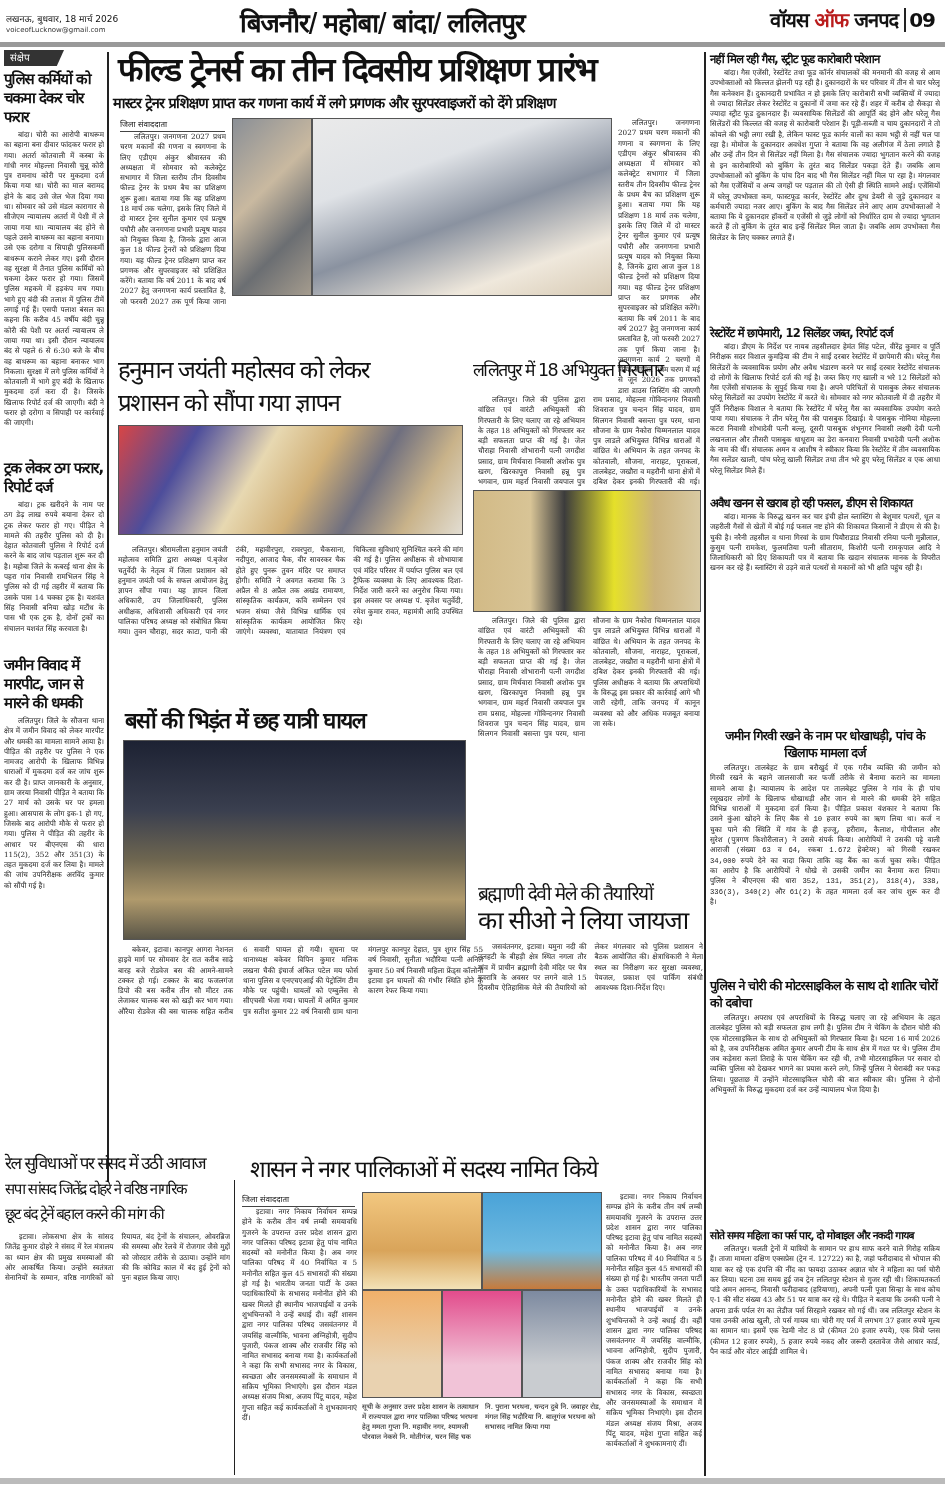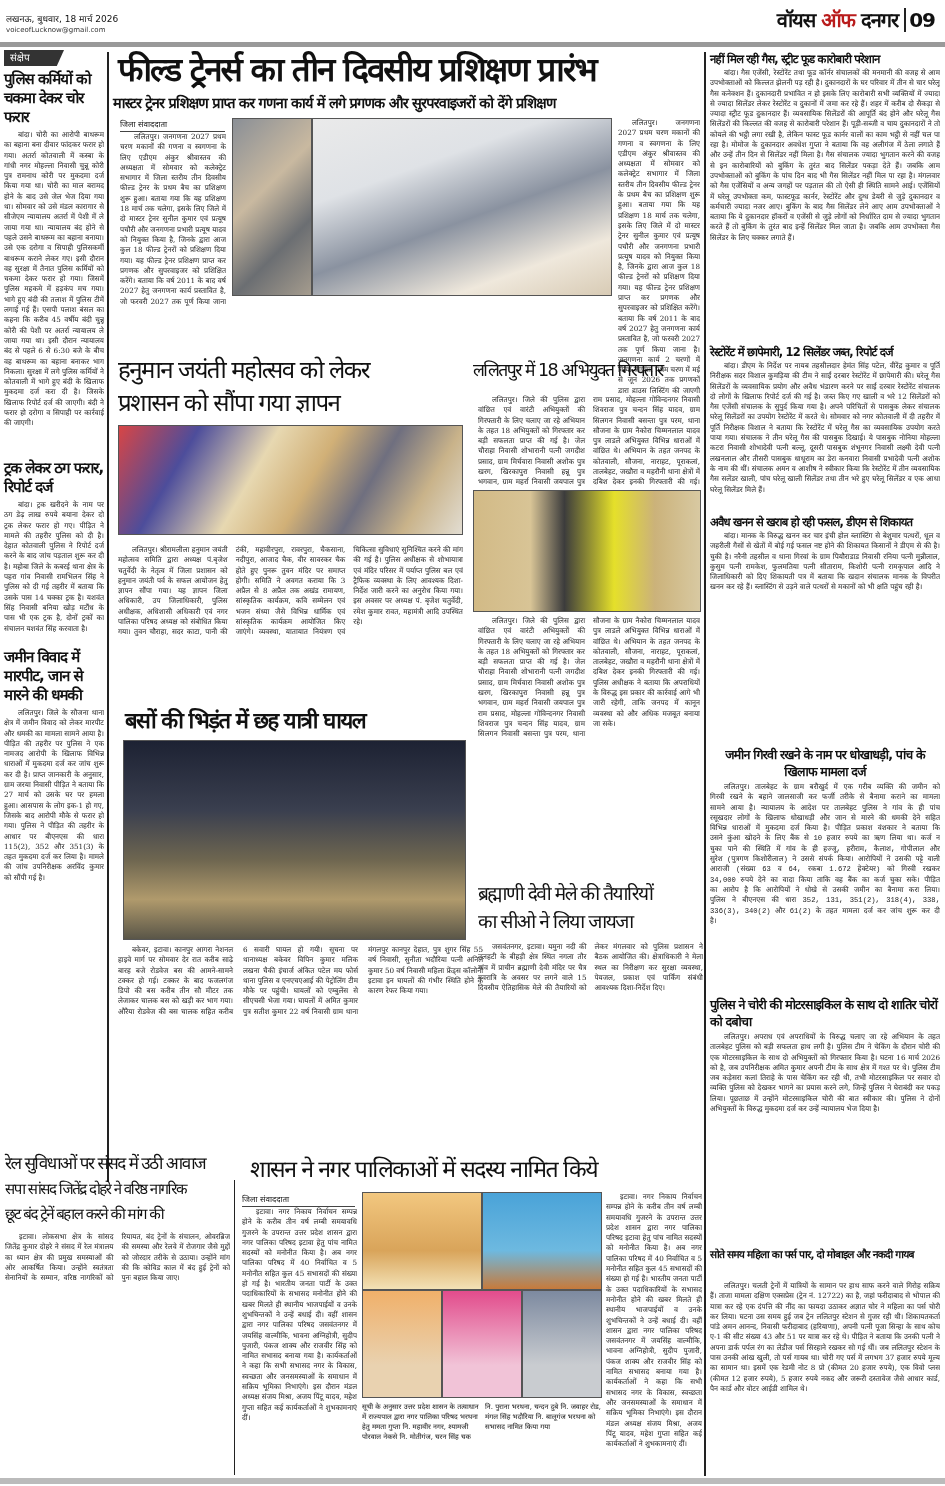--- a/index.html
+++ b/index.html
@@ -30,43 +30,44 @@
   .right-head { font-family: "DejaVu Sans", sans-serif; font-weight: bold; font-size: 11.5px; letter-spacing: -0.8px; line-height: 14px; }
   .bottombar { left: 0; top: 1478px; width: 945px; height: 6px; background: #bbb; }
   .ph-caption { font-size: 7px; line-height: 10px; }
 </style>
 </head>
 <body>
 
 <div class="abs masthead">
   <div class="abs date">लखनऊ, बुधवार, 18 मार्च 2026</div>
   <div class="abs email">voiceofLucknow@gmail.com</div>
+  <div class="abs section-title">बिजनौर/ महोबा/ बांदा/ ललितपुर</div>
   <div class="abs brand">
     <span>वॉयस</span>
     <span class="mid">ऑफ</span>
-    <span>दनगर</span>
+    <span>जनपद</span>
     <span style="border-left:2px solid #222; padding-left:3px;">09</span>
   </div>
 </div>
 <div class="abs topbar"></div>
 
 <div class="abs vline" style="left:107px; top:52px; height:1130px;"></div>
 <div class="abs vline" style="left:704px; top:52px; height:1424px;"></div>
 
 <div class="abs sankshep">संक्षेप</div>
 <div class="abs" style="left:4px; top:70px; width:100px;">
   <div class="h-left">पुलिस कर्मियों को चकमा देकर चोर फरार</div>
   <div class="body-text" style="margin-top:3px; height:325px; overflow:hidden;">
       <p>बांदा। चोरी का आरोपी बाथरूम का बहाना बना दीवार फांदकर फरार हो गया। अतर्रा कोतवाली में कस्बा के गांधी नगर मोहल्ला निवासी चुन्नू कोरी पुत्र रामनाथ कोरी पर मुकदमा दर्ज किया गया था। चोरी का माल बरामद होने के बाद उसे जेल भेज दिया गया था। सोमवार को उसे मंडल कारागार से सीजेएम न्यायालय अतर्रा में पेशी में ले जाया गया था। न्यायालय बंद होने से पहले उसने बाथरूम का बहाना बनाया। उसे एक दरोगा व सिपाही पुलिसकर्मी बाथरूम कराने लेकर गए। इसी दौरान वह सुरक्षा में तैनात पुलिस कर्मियों को चकमा देकर फरार हो गया। जिसमें पुलिस महकमे में हड़कंप मच गया। भागे हुए बंदी की तलाश में पुलिस टीमें लगाई गई हैं। एसपी पलाश बंसल का कहना कि करीब 45 वर्षीय बंदी चुन्नू कोरी की पेशी पर अतर्रा न्यायालय ले जाया गया था। इसी दौरान न्यायालय बंद से पहले 6 से 6:30 बजे के बीच वह बाथरूम का बहाना बनाकर भाग निकला। सुरक्षा में लगे पुलिस कर्मियों ने कोतवाली में भागे हुए बंदी के खिलाफ मुकदमा दर्ज करा दी है। जिसके खिलाफ रिपोर्ट दर्ज की जाएगी। बंदी ने फरार हो दरोगा व सिपाही पर कार्रवाई की जाएगी।</p>
     </div>
   <div class="h-left" style="margin-top:4px;">ट्रक लेकर ठग फरार, रिपोर्ट दर्ज</div>
   <div class="body-text" style="margin-top:3px; height:140px; overflow:hidden;">
       <p>बांदा। ट्रक खरीदने के नाम पर ठग डेढ़ लाख रुपये बयाना देकर दो ट्रक लेकर फरार हो गए। पीड़ित ने मामले की तहरीर पुलिस को दी है। देहात कोतवाली पुलिस ने रिपोर्ट दर्ज करने के बाद जांच पड़ताल शुरू कर दी है। महोबा जिले के कबरई थाना क्षेत्र के पहरा गांव निवासी रामभिलन सिंह ने पुलिस को दी गई तहरीर में बताया कि उसके पास 14 चक्का ट्रक है। यशवंत सिंह निवासी बनिया खोड़ मटौंध के पास भी एक ट्रक है, दोनों ट्रकों का संचालन यशवंत सिंह करवाता है।</p>
     </div>
-  <div class="h-left" style="margin-top:8px;">जमीन विवाद में मारपीट, जान से मारने की धमकी</div>
+  <div class="h-left" style="margin-top:16px;">जमीन विवाद में मारपीट, जान से मारने की धमकी</div>
   <div class="body-text" style="margin-top:3px; height:420px; overflow:hidden;">
       <p>ललितपुर। जिले के सौजना थाना क्षेत्र में जमीन विवाद को लेकर मारपीट और धमकी का मामला सामने आया है। पीड़ित की तहरीर पर पुलिस ने एक नामजद आरोपी के खिलाफ विभिन्न धाराओं में मुकदमा दर्ज कर जांच शुरू कर दी है। प्राप्त जानकारी के अनुसार, ग्राम जरया निवासी पीड़ित ने बताया कि 27 मार्च को उसके घर पर हमला हुआ। आसपास के लोग इक-1 हो गए, जिसके बाद आरोपी मौके से फरार हो गया। पुलिस ने पीड़ित की तहरीर के आधार पर बीएनएस की धारा 115(2), 352 और 351(3) के तहत मुकदमा दर्ज कर लिया है। मामले की जांच उपनिरीक्षक अरविंद कुमार को सौंपी गई है।</p>
     </div>
 </div>
 
 <div class="abs big-head" style="left:118px; top:50px; width:580px; font-size:33px; line-height:40px;">फील्ड ट्रेनर्स का तीन दिवसीय प्रशिक्षण प्रारंभ</div>
 <div class="abs big-head" style="left:113px; top:92px; width:590px; font-size:14.5px; letter-spacing:-0.8px;">मास्टर ट्रेनर प्रशिक्षण प्राप्त कर गणना कार्य में लगे प्रगणक और सुरपरवाइजरों को देंगे प्रशिक्षण</div>
 <div class="abs byline" style="left:120px; top:118px; width:105px;">जिला संवाददाता</div>
 <div class="abs body-text" style="left:120px; top:132px; width:106px; height:175px; overflow:hidden;">
     <p>ललितपुर। जनगणना 2027 प्रथम चरण मकानों की गणना व स्वगणना के लिए एडीएम अंकुर श्रीवास्तव की अध्यक्षता में सोमवार को कलेक्ट्रेट सभागार में जिला स्तरीय तीन दिवसीय फील्ड ट्रेनर के प्रथम बैच का प्रशिक्षण शुरू हुआ। बताया गया कि यह प्रशिक्षण 18 मार्च तक चलेगा, इसके लिए जिले में दो मास्टर ट्रेनर सुनील कुमार एवं प्रत्यूष पचौरी और जनगणना प्रभारी प्रत्यूष यादव को नियुक्त किया है, जिनके द्वारा आज कुल 18 फील्ड ट्रेनरों को प्रशिक्षण दिया गया। यह फील्ड ट्रेनर प्रशिक्षण प्राप्त कर प्रगणक और सुपरवाइजर को प्रशिक्षित करेंगे। बताया कि वर्ष 2011 के बाद वर्ष 2027 हेतु जनगणना कार्य प्रस्तावित है, जो फरवरी 2027 तक पूर्ण किया जाना है। जनगणना कार्य 2 चरणों में किया जाएगा, प्रथम चरण में मई से जून 2026 तक प्रगणकों द्वारा हाउस लिस्टिंग की जाएगी और दूसरे चरण में फरवरी 2027 तक लिस्टेड हाउसेस की जनगणना की जाएगी। जिसमें 34 बिंदुओं पर सूचनाएं भरी जानी हैं। इसके लिए 2878 प्रगणक, 488 सुपरवाइजर, 42 फील्ड ट्रेनर व 2 मास्टर ट्रेनर नियुक्त किये जायेंगे। मास्टर ट्रेनरों को लखनऊ में प्रशिक्षण दिया जाएगा, ये मास्टर ट्रेनर जनपद स्तर पर फील्ड ट्रेनर्स को प्रशिक्षित करेंगे और फील्ड ट्रेनर्स सुपरवाईजर व प्रगणकों को प्रशिक्षण देंगे। जनगणना के संचालन के लिए जनपद में ग्राम रजिस्टर व नगर रजिस्टर एवं मलिन बस्तियों का डाटा तैयार कर लिया गया है और पाली व मड़ावरा तहसील के सम्भाजन ग्रामों को भी अद्यतन कर लिया गया है। इसके आधार पर जनगणना हेतु जनपद का मैप भी तैयार हो गया है। डाटा के अनुसार तहसील सदर में 198 ग्राम, महरौनी में 145 ग्राम, तालबेहट में 168 ग्राम, पाली में 106 तथा मड़ावरा में 133 ग्राम शामिल हैं। इस अवसर पर जनगणना प्रभारी, मास्टर ट्रेनर्स, प्रगणक, सुरपरवाईजर व अन्य सम्बंधित कार्मिक उपस्थित रहे।</p>
@@ -93,21 +94,21 @@
     <p>ललितपुर। जिले की पुलिस द्वारा वांछित एवं वारंटी अभियुक्तों की गिरफ्तारी के लिए चलाए जा रहे अभियान के तहत 18 अभियुक्तों को गिरफ्तार कर बड़ी सफलता प्राप्त की गई है। जेल चौराहा निवासी शोभारानी पत्नी जगदीश प्रसाद, ग्राम मिर्चवारा निवासी अशोक पुत्र खरग, खिरकापुरा निवासी हन्नू पुत्र भगवान, ग्राम महर्रा निवासी जयपाल पुत्र राम प्रसाद, मोहल्ला गोविन्दनगर निवासी शिवराज पुत्र चन्दन सिंह यादव, ग्राम सिलगन निवासी बसन्ता पुत्र परम, थाना सौजना के ग्राम नैकोरा चिम्मनलाल यादव पुत्र लाडले अभियुक्त विभिन्न धाराओं में वांछित थे। अभियान के तहत जनपद के कोतवाली, सौजना, नाराहट, पूराकलां, तालबेहट, जखौरा व महरौनी थाना क्षेत्रों में दबिश देकर इनकी गिरफ्तारी की गई। पुलिस अधीक्षक ने बताया कि अपराधियों के विरुद्ध इस प्रकार की कार्रवाई आगे भी जारी रहेगी, ताकि जनपद में कानून व्यवस्था को और अधिक मजबूत बनाया जा सके।</p>
   </div>
 
 <div class="abs med-head" style="left:125px; top:708px; width:340px; font-size:22px; line-height:26px; font-weight:bold; letter-spacing:-1.5px;">बसों की भिड़ंत में छह यात्री घायल</div>
 <div class="abs photo night" style="left:123px; top:740px; width:343px; height:200px;"></div>
 <div class="abs body-text" style="left:118px; top:945px; width:365px; height:215px; overflow:hidden; column-count:3; column-gap:10px;">
     <p>बकेवर, इटावा। कानपुर आगरा नेशनल हाइवे मार्ग पर सोमवार देर रात करीब साढ़े बारह बजे रोडवेज बस की आमने-सामने टक्कर हो गई। टक्कर के बाद फजलगंज डिपो की बस करीब तीन सौ मीटर तक लेजाकर चालक बस को खड़ी कर भाग गया। औरैया रोडवेज की बस चालक सहित करीब 6 सवारी घायल हो गयी। सूचना पर थानाध्यक्ष बकेवर विपिन कुमार मलिक लखना चैकी इंचार्ज अंकित पटेल मय फोर्स थाना पुलिस व एनएचएआई की पेट्रोलिंग टीम मौके पर पहुंची। घायलों को एम्बुलेंस से सीएचसी भेजा गया। घायलों में अमित कुमार पुत्र सतीश कुमार 22 वर्ष निवासी ग्राम थाना मंगलपुर कानपुर देहात, पुत्र शुगर सिंह 55 वर्ष निवासी, सुनीता भदौरिया पत्नी अनिल कुमार 50 वर्ष निवासी महिला फ्रेंड्स कॉलोनी इटावा इन घायलों की गंभीर स्थिति होने के कारण रेफर किया गया।</p>
   </div>
 
 <div class="abs med-head" style="left:478px; top:880px; width:225px; font-size:19px; line-height:26px;">ब्रह्माणी देवी मेले की तैयारियों</div>
-<div class="abs med-head" style="left:478px; top:908px; width:225px; font-size:19px; line-height:26px;">का सीओ ने लिया जायजा</div>
+<div class="abs med-head" style="left:478px; top:908px; width:225px; font-size:25px; line-height:26px;">का सीओ ने लिया जायजा</div>
 <div class="abs body-text" style="left:478px; top:942px; width:225px; height:225px; overflow:hidden; column-count:2; column-gap:8px;">
     <p>जसवंतनगर, इटावा। यमुना नदी की तलहटी के बीहड़ी क्षेत्र स्थित नगला तौर गांव में प्राचीन ब्रह्माणी देवी मंदिर पर चैत्र नवरात्रि के अवसर पर लगने वाले 15 दिवसीय ऐतिहासिक मेले की तैयारियों को लेकर मंगलवार को पुलिस प्रशासन ने बैठक आयोजित की। क्षेत्राधिकारी ने मेला स्थल का निरीक्षण कर सुरक्षा व्यवस्था, पेयजल, प्रकाश एवं पार्किंग संबंधी आवश्यक दिशा-निर्देश दिए।</p>
   </div>
 
 <div class="abs med-head" style="left:5px; top:1152px; width:230px; font-size:17px; line-height:22px;">रेल सुविधाओं पर संसद में उठी आवाज</div>
 <div class="abs med-head" style="left:5px; top:1178px; width:230px; font-size:15px; line-height:22px;">सपा सांसद जितेंद्र दोहरे ने वरिष्ठ नागरिक</div>
 <div class="abs med-head" style="left:5px; top:1203px; width:230px; font-size:15px; line-height:22px;">छूट बंद ट्रेनें बहाल करने की मांग की</div>
 <div class="abs body-text" style="left:5px; top:1232px; width:225px; height:240px; overflow:hidden; column-count:2; column-gap:8px;">
     <p>इटावा। लोकसभा क्षेत्र के सांसद जितेंद्र कुमार दोहरे ने संसद में रेल मंत्रालय का ध्यान क्षेत्र की प्रमुख समस्याओं की ओर आकर्षित किया। उन्होंने स्वतंत्रता सेनानियों के सम्मान, वरिष्ठ नागरिकों को रियायत, बंद ट्रेनों के संचालन, ओवरब्रिज की समस्या और रेलवे में रोजगार जैसे मुद्दों को जोरदार तरीके से उठाया। उन्होंने मांग की कि कोविड काल में बंद हुई ट्रेनों को पुनः बहाल किया जाए।</p>
   </div>
@@ -126,35 +127,35 @@
 <div class="abs ph-caption" style="left:362px; top:1402px; width:240px; height:72px; overflow:hidden; column-count:2; column-gap:6px;"><span>सूची के अनुसार उत्तर प्रदेश शासन के तत्वाधान में राज्यपाल द्वारा नगर पालिका परिषद भरथना हेतु ममता गुप्ता नि. महावीर नगर, श्यामजी पोरवाल नेकसे नि. मोतीगंज, चरन सिंह चक नि. पुराना भरथना, चन्दन दुबे नि. जवाहर रोड, मंगल सिंह भदौरिया नि. बालूगंज भरथना को सभासद नामित किया गया</span></div>
 <div class="abs body-text" style="left:606px; top:1192px; width:96px; height:280px; overflow:hidden;">
     <p>इटावा। नगर निकाय निर्वाचन सम्पन्न होने के करीब तीन वर्ष लम्बी समयावधि गुजरने के उपरान्त उत्तर प्रदेश शासन द्वारा नगर पालिका परिषद इटावा हेतु पांच नामित सदस्यों को मनोनीत किया है। अब नगर पालिका परिषद में 40 निर्वाचित व 5 मनोनीत सहित कुल 45 सभासदों की संख्या हो गई है। भारतीय जनता पार्टी के उक्त पदाधिकारियों के सभासद मनोनीत होने की खबर मिलते ही स्थानीय भाजपाईयों व उनके शुभचिन्तकों ने उन्हें बधाई दी। वहीं शासन द्वारा नगर पालिका परिषद जसवंतनगर में जयसिंह वाल्मीकि, भावना अग्निहोत्री, सुदीप पुजारी, पंकज शाक्य और राजवीर सिंह को नामित सभासद बनाया गया है। कार्यकर्ताओं ने कहा कि सभी सभासद नगर के विकास, स्वच्छता और जनसमस्याओं के समाधान में सक्रिय भूमिका निभाएंगे। इस दौरान मंडल अध्यक्ष संजय मिश्रा, अजय पिंटू यादव, महेश गुप्ता सहित कई कार्यकर्ताओं ने शुभकामनाएं दीं।</p>
   </div>
 
 <div class="abs" style="left:710px; top:52px; width:230px;">
   <div class="right-head">नहीं मिल रही गैस, स्ट्रीट फूड कारोबारी परेशान</div>
   <div class="body-text" style="height:258px; overflow:hidden; margin-top:2px;">
       <p>बांदा। गैस एजेंसी, रेस्टोरेंट तथा फूड कॉर्नर संचालकों की मनमानी की वजह से आम उपभोक्ताओं को किल्लत झेलनी पड़ रही है। दुकानदारों के घर परिवार में तीन से चार घरेलू गैस कनेक्शन हैं। दुकानदारी प्रभावित न हो इसके लिए कारोबारी सभी व्यक्तियों में ज्यादा से ज्यादा सिलेंडर लेकर रेस्टोरेंट व दुकानों में जमा कर रहे हैं। शहर में करीब दो सैकड़ा से ज्यादा स्ट्रीट फूड दुकानदार हैं। व्यवसायिक सिलेंडरों की आपूर्ति बंद होने और घरेलू गैस सिलेंडरों की किल्लत की वजह से कारोबारी परेशान हैं। पूड़ी-सब्जी व चाय दुकानदारों ने तो कोयले की भट्ठी लगा रखी है, लेकिन फास्ट फूड कार्नर वालों का काम भट्ठी से नहीं चल पा रहा है। मोमोज के दुकानदार अवधेश गुप्ता ने बताया कि वह अलीगंज में ठेला लगाते हैं और उन्हें तीन दिन से सिलेंडर नहीं मिला है। गैस संचालक ज्यादा भुगतान करने की वजह से इन कारोबारियों को बुकिंग के तुरंत बाद सिलेंडर पकड़ा देते हैं। जबकि आम उपभोक्ताओं को बुकिंग के पांच दिन बाद भी गैस सिलेंडर नहीं मिल पा रहा है। मंगलवार को गैस एजेंसियों व अन्य जगहों पर पड़ताल की तो ऐसी ही स्थिति सामने आई। एजेंसियों में घरेलू उपभोक्ता कम, फास्टफूड कार्नर, रेस्टोरेंट और दुग्ध डेयरी से जुड़े दुकानदार व कर्मचारी ज्यादा नजर आए। बुकिंग के बाद गैस सिलेंडर लेने आए आम उपभोक्ताओं ने बताया कि ये दुकानदार हॉकरों व एजेंसी से जुड़े लोगों को निर्धारित दाम से ज्यादा भुगतान करते हैं तो बुकिंग के तुरंत बाद इन्हें सिलेंडर मिल जाता है। जबकि आम उपभोक्ता गैस सिलेंडर के लिए चक्कर लगाते हैं।</p>
     </div>
-  <div class="right-head" style="margin-top:19px;">रेस्टोरेंट में छापेमारी, 12 सिलेंडर जब्त, रिपोर्ट दर्ज</div>
+  <div class="right-head" style="margin-top:0;">रेस्टोरेंट में छापेमारी, 12 सिलेंडर जब्त, रिपोर्ट दर्ज</div>
   <div class="body-text" style="height:152px; overflow:hidden; margin-top:2px;">
       <p>बांदा। डीएम के निर्देश पर नायब तहसीलदार हेमंत सिंह पटेल, वीरेंद्र कुमार व पूर्ति निरीक्षक सदर विशाल कुमड़िया की टीम ने साईं दरबार रेस्टोरेंट में छापेमारी की। घरेलू गैस सिलेंडरों के व्यवसायिक प्रयोग और अवैध भंडारण करने पर साईं दरबार रेस्टोरेंट संचालक दो लोगों के खिलाफ रिपोर्ट दर्ज की गई है। जब्त किए गए खाली व भरे 12 सिलेंडरों को गैस एजेंसी संचालक के सुपुर्द किया गया है। अपने परिचितों से पासबुक लेकर संचालक घरेलू सिलेंडरों का उपयोग रेस्टोरेंट में करते थे। सोमवार को नगर कोतवाली में दी तहरीर में पूर्ति निरीक्षक विशाल ने बताया कि रेस्टोरेंट में घरेलू गैस का व्यवसायिक उपयोग करते पाया गया। संचालक ने तीन घरेलू गैस की पासबुक दिखाई। ये पासबुक नोनिया मोहल्ला कटरा निवासी शोभादेवी पत्नी बल्लू, दूसरी पासबुक शंभूनगर निवासी लक्ष्मी देवी पत्नी लखनलाल और तीसरी पासबुक धाधूराम का डेरा कनवारा निवासी प्रभादेवी पत्नी अशोक के नाम की थीं। संचालक अमन व आशीष ने स्वीकार किया कि रेस्टोरेंट में तीन व्यवसायिक गैस सलेंडर खाली, पांच घरेलू खाली सिलेंडर तथा तीन भरे हुए घरेलू सिलेंडर व एक आधा घरेलू सिलेंडर मिले हैं।</p>
     </div>
   <div class="right-head" style="margin-top:2px;">अवैध खनन से खराब हो रही फसल, डीएम से शिकायत</div>
   <div class="body-text" style="height:213px; overflow:hidden; margin-top:2px;">
       <p>बांदा। मानक के विरुद्ध खनन कर चार इंची होल ब्लास्टिंग से बेशुमार पत्थरों, धूल व जहरीली गैसों से खेतों में बोई गई फसल नष्ट होने की शिकायत किसानों ने डीएम से की है। चुकी है। नरैनी तहसील व थाना गिरवां के ग्राम पियौराडाड निवासी रनिया पत्नी मुन्नीलाल, कुसुम पत्नी रामकेश, फुलमतिया पत्नी सीताराम, किशोरी पत्नी रामकृपाल आदि ने जिलाधिकारी को दिए शिकायती पत्र में बताया कि खदान संचालक मानक के विपरीत खनन कर रहे हैं। ब्लास्टिंग से उड़ने वाले पत्थरों से मकानों को भी क्षति पहुंच रही है।</p>
     </div>
   <div class="right-head" style="margin-top:2px; font-size:12.5px; line-height:17px; text-align:center;">जमीन गिरवी रखने के नाम पर धोखाधड़ी, पांच के खिलाफ मामला दर्ज</div>
   <div class="body-text" style="height:212px; overflow:hidden; margin-top:2px;font-family:Liberation Mono, monospace;">
       <p>ललितपुर। तालबेहट के ग्राम बरौखुर्द में एक गरीब व्यक्ति की जमीन को गिरवी रखने के बहाने जालसाजी कर फर्जी तरीके से बैनामा कराने का मामला सामने आया है। न्यायालय के आदेश पर तालबेहट पुलिस ने गांव के ही पांच रसूखदार लोगों के खिलाफ धोखाधड़ी और जान से मारने की धमकी देने सहित विभिन्न धाराओं में मुकदमा दर्ज किया है। पीड़ित प्रकाश वंशकार ने बताया कि उसने कुंआ खोदने के लिए बैंक से 10 हजार रुपये का ऋण लिया था। कर्ज न चुका पाने की स्थिति में गांव के ही हज्जू, हरीराम, कैलाश, गोपीलाल और सुरेश (पुत्रगण किशोरीलाल) ने उससे संपर्क किया। आरोपियों ने उसकी पट्टे वाली आराजी (संख्या 63 व 64, रकबा 1.672 हेक्टेयर) को गिरवी रखकर 34,000 रुपये देने का वादा किया ताकि वह बैंक का कर्ज चुका सके। पीड़ित का आरोप है कि आरोपियों ने धोखे से उसकी जमीन का बैनामा करा लिया। पुलिस ने बीएनएस की धारा 352, 131, 351(2), 318(4), 338, 336(3), 340(2) और 61(2) के तहत मामला दर्ज कर जांच शुरू कर दी है।</p>
     </div>
   <div class="right-head" style="margin-top:2px; font-size:12.5px; line-height:17px;">पुलिस ने चोरी की मोटरसाइकिल के साथ दो शातिर चोरों को दबोचा</div>
   <div class="body-text" style="height:205px; overflow:hidden; margin-top:2px;">
       <p>ललितपुर। अपराध एवं अपराधियों के विरुद्ध चलाए जा रहे अभियान के तहत तालबेहट पुलिस को बड़ी सफलता हाथ लगी है। पुलिस टीम ने चेकिंग के दौरान चोरी की एक मोटरसाइकिल के साथ दो अभियुक्तों को गिरफ्तार किया है। घटना 16 मार्च 2026 को है, जब उपनिरीक्षक अमित कुमार अपनी टीम के साथ क्षेत्र में गश्त पर थे। पुलिस टीम जब कड़ेसरा कलां तिराहे के पास चेकिंग कर रही थी, तभी मोटरसाइकिल पर सवार दो व्यक्ति पुलिस को देखकर भागने का प्रयास करने लगे, जिन्हें पुलिस ने घेराबंदी कर पकड़ लिया। पूछताछ में उन्होंने मोटरसाइकिल चोरी की बात स्वीकार की। पुलिस ने दोनों अभियुक्तों के विरुद्ध मुकदमा दर्ज कर उन्हें न्यायालय भेज दिया है।</p>
     </div>
   <div class="right-head" style="margin-top:10px; font-size:10.5px;">सोते समय महिला का पर्स पार, दो मोबाइल और नकदी गायब</div>
-  <div class="body-text" style="height:160px; overflow:hidden; margin-top:20px;">
+  <div class="body-text" style="height:160px; overflow:hidden; margin-top:2px;">
       <p>ललितपुर। चलती ट्रेनों में यात्रियों के सामान पर हाथ साफ करने वाले गिरोह सक्रिय हैं। ताजा मामला दक्षिण एक्सप्रेस (ट्रेन नं. 12722) का है, जहां फरीदाबाद से भोपाल की यात्रा कर रहे एक दंपत्ति की नींद का फायदा उठाकर अज्ञात चोर ने महिला का पर्स चोरी कर लिया। घटना उस समय हुई जब ट्रेन ललितपुर स्टेशन से गुजर रही थी। शिकायतकर्ता पांडे अमन आनन्द, निवासी फरीदाबाद (हरियाणा), अपनी पत्नी पूजा सिन्हा के साथ कोच ए-1 की सीट संख्या 43 और 51 पर यात्रा कर रहे थे। पीड़ित ने बताया कि उनकी पत्नी ने अपना डार्क पर्पल रंग का लेडीज पर्स सिरहाने रखकर सो गई थीं। जब ललितपुर स्टेशन के पास उनकी आंख खुली, तो पर्स गायब था। चोरी गए पर्स में लगभग 37 हजार रुपये मूल्य का सामान था। इसमें एक रेडमी नोट 8 प्रो (कीमत 20 हजार रुपये), एक विवो प्लस (कीमत 12 हजार रुपये), 5 हजार रुपये नकद और जरूरी दस्तावेज जैसे आधार कार्ड, पैन कार्ड और वोटर आईडी शामिल थे।</p>
     </div>
 </div>
 
 <div class="abs bottombar"></div>
 
 </body></html>

